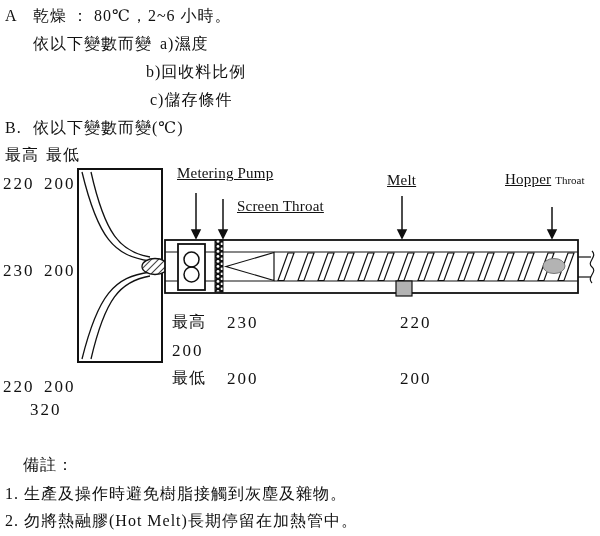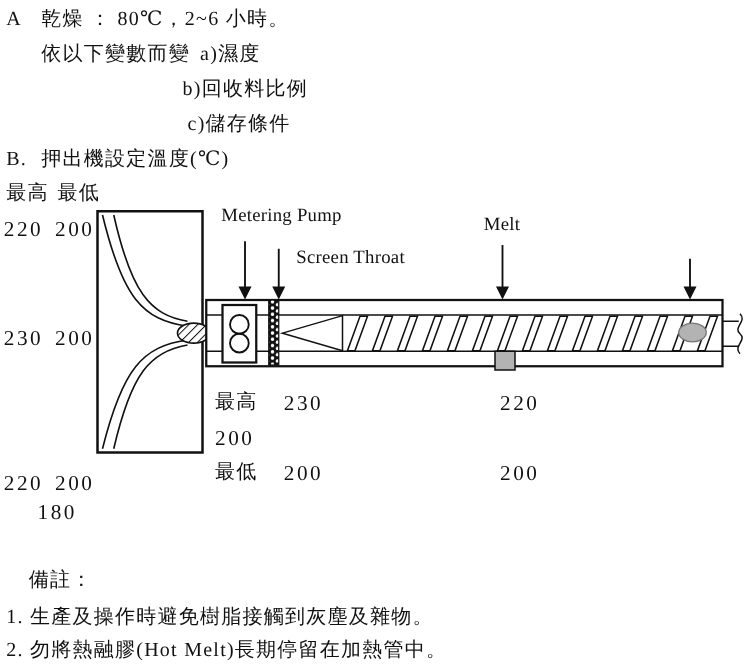--- a/index.html
+++ b/index.html
@@ -4,21 +4,21 @@
 <style>
   html,body{margin:0;padding:0;background:#fff;}
   .canvas{
     position:relative;width:600px;height:536px;background:#ffffff;
     font-family:"Liberation Serif","DejaVu Serif",serif;color:#111;
     overflow:hidden;
   }
   .t{position:absolute;white-space:nowrap;line-height:1.15;}
   .cjk{font-size:16px;letter-spacing:1px;}
   .num{font-size:17px;letter-spacing:2px;}
-  .eng{font-size:15px;letter-spacing:.2px;}
+  .eng{font-size:15px;letter-spacing:.2px;text-decoration:underline;}
   .small{font-size:11px;}
   .hopper-label{display:flex;align-items:baseline;gap:4px;}
   svg.diagram{position:absolute;left:0;top:0;}
 </style>
 </head>
 <body>
 
 <div class="canvas">
 
   <svg class="diagram" width="600" height="536" viewBox="0 0 600 536">
@@ -106,39 +106,43 @@
   </svg>
 
   <span class="t cjk" style="left:5px;top:7px">A</span>
   <span class="t cjk" style="left:33px;top:7px">乾燥 ： 80℃，2~6 小時。</span>
   <span class="t cjk" style="left:33px;top:35px">依以下變數而變</span>
   <span class="t cjk" style="left:160px;top:35px">a)濕度</span>
   <span class="t cjk" style="left:146px;top:63px">b)回收料比例</span>
   <span class="t cjk" style="left:150px;top:91px">c)儲存條件</span>
 
   <span class="t cjk" style="left:5px;top:119px">B.</span>
-  <span class="t cjk" style="left:33px;top:119px">押出機設定溫度(℃)</span>
+  <span class="t cjk" style="left:33px;top:119px">依以下變數而變(℃)</span>
 
   <span class="t cjk" style="left:5px;top:146px">最高</span>
   <span class="t cjk" style="left:46px;top:146px">最低</span>
 
   <span class="t num" style="left:3px;top:174px">220</span>
   <span class="t num" style="left:44px;top:174px">200</span>
 
   <span class="t num" style="left:3px;top:261px">230</span>
   <span class="t num" style="left:44px;top:261px">200</span>
 
   <span class="t num" style="left:3px;top:377px">220</span>
   <span class="t num" style="left:44px;top:377px">200</span>
 
-  <span class="t num" style="left:30px;top:400px">180</span>
+  <span class="t num" style="left:30px;top:400px">320</span>
 
   <span class="t eng" style="left:177px;top:165px">Metering Pump</span>
   <span class="t eng" style="left:237px;top:198px">Screen Throat</span>
   <span class="t eng" style="left:387px;top:172px">Melt</span>
+  <span class="t hopper-label" style="left:505px;top:171px">
+    <span class="eng">Hopper</span>
+    <span class="small">Throat</span>
+  </span>
 
   <span class="t cjk" style="left:172px;top:313px">最高</span>
   <span class="t num" style="left:227px;top:313px">230</span>
   <span class="t num" style="left:400px;top:313px">220</span>
 
   <span class="t num" style="left:172px;top:341px">200</span>
 
   <span class="t cjk" style="left:172px;top:369px">最低</span>
   <span class="t num" style="left:227px;top:369px">200</span>
   <span class="t num" style="left:400px;top:369px">200</span>

